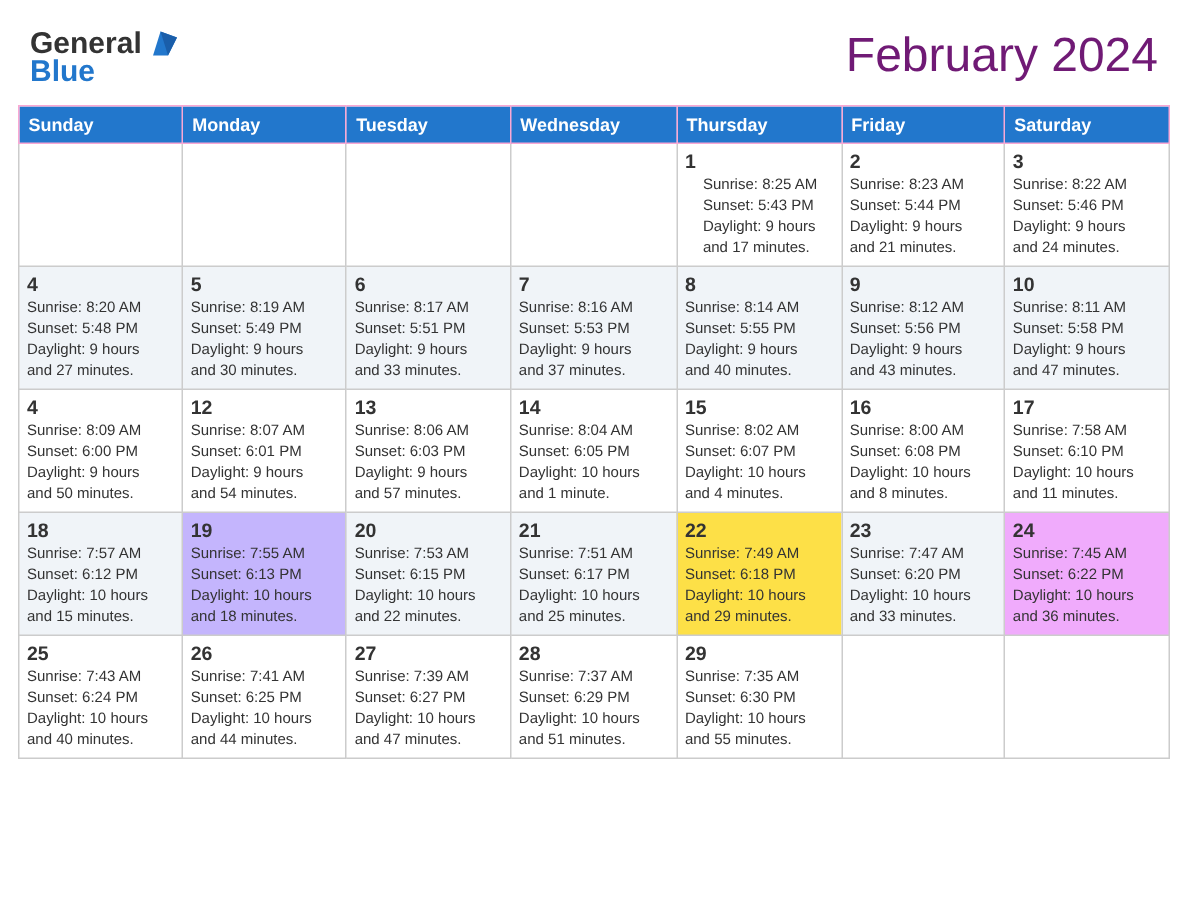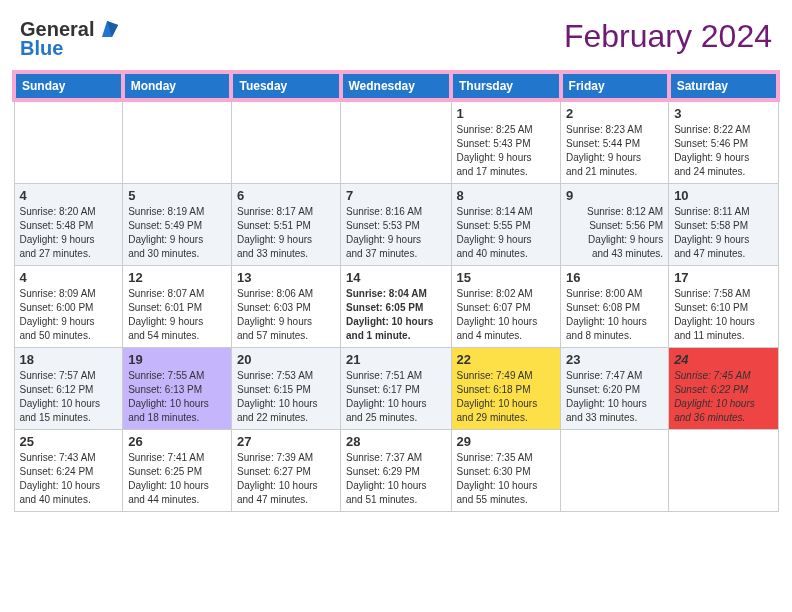--- a/index.html
+++ b/index.html
@@ -9,21 +9,21 @@
     
     .header { display: flex; justify-content: space-between; align-items: flex-start; padding: 18px 20px 10px 20px; }
     
     .title-area { text-align: right; }
     .main-title { font-size: 32px; color: #701a75; font-weight: normal; }
     .subtitle { font-size: 14px; color: #555; }
     
     .calendar { width: 100%; border-collapse: collapse; margin: 0 0 0 0; }
     .calendar-wrapper { padding: 0 12px 8px 12px; }
     
-    .calendar th { background: #2277cc; color: #fff; text-align: left; padding: 5px 6px; font-size: 12px; font-weight: bold; border: 4px solid #f9a8d4; }
+    .calendar th { background: #2277cc; color: #fff; text-align: left; padding: 5px 6px; font-size: 12px; font-weight: bold; border: 1px solid #f9a8d4; }
     
     .calendar td { border: 1px solid #ccc; vertical-align: top; padding: 4px 5px; width: 113px; min-height: 75px; font-size: 10.5px; color: #333; background: #fff; }
     
     .calendar tr:nth-child(even) td { background: #f5f5f5; }
     .calendar tr td { height: 78px; }
     
     .day-num { font-size: 13px; font-weight: bold; color: #333; display: block; margin-bottom: 2px; }
     .day-info { font-size: 10px; color: #333; line-height: 1.4; }
     
     .empty { background: #fff !important; }
@@ -65,21 +65,21 @@
         </tr>
       </thead>
       <tbody id="calendar-body">
       <tr>
             <td class="empty" style="background: rgb(255, 255, 255);"></td>
             <td class="empty" style="background: rgb(255, 255, 255);"></td>
             <td class="empty" style="background: rgb(255, 255, 255);"></td>
             <td class="empty" style="background: rgb(255, 255, 255);"></td>
             <td>
               <span class="day-num">1</span>
-              <div class="day-info" style="white-space: pre-line;">Sunrise: 8:25 AM
+              <div class="day-info" style="white-space: pre-line; margin-left: 12px;">Sunrise: 8:25 AM
 Sunset: 5:43 PM
 Daylight: 9 hours
 and 17 minutes.</div>
             </td>
             <td>
               <span class="day-num">2</span>
               <div class="day-info" style="white-space: pre-line;">Sunrise: 8:23 AM
 Sunset: 5:44 PM
 Daylight: 9 hours
 and 21 minutes.</div>
@@ -123,21 +123,21 @@
             </td>
             <td style="background: rgb(240, 244, 248);">
               <span class="day-num">8</span>
               <div class="day-info" style="white-space: pre-line;">Sunrise: 8:14 AM
 Sunset: 5:55 PM
 Daylight: 9 hours
 and 40 minutes.</div>
             </td>
             <td style="background: rgb(240, 244, 248);">
               <span class="day-num">9</span>
-              <div class="day-info" style="white-space: pre-line; text-align: right;">Sunrise: 8:12 AM
+              <div class="day-info" style="white-space: pre-line;">Sunrise: 8:12 AM
 Sunset: 5:56 PM
 Daylight: 9 hours
 and 43 minutes.</div>
             </td>
             <td style="background: rgb(240, 244, 248);">
               <span class="day-num">10</span>
               <div class="day-info" style="white-space: pre-line;">Sunrise: 8:11 AM
 Sunset: 5:58 PM
 Daylight: 9 hours
 and 47 minutes.</div>
@@ -160,21 +160,21 @@
             </td>
             <td>
               <span class="day-num">13</span>
               <div class="day-info" style="white-space: pre-line;">Sunrise: 8:06 AM
 Sunset: 6:03 PM
 Daylight: 9 hours
 and 57 minutes.</div>
             </td>
             <td>
               <span class="day-num">14</span>
-              <div class="day-info" style="white-space: pre-line; font-weight: bold;">Sunrise: 8:04 AM
+              <div class="day-info" style="white-space: pre-line;">Sunrise: 8:04 AM
 Sunset: 6:05 PM
 Daylight: 10 hours
 and 1 minute.</div>
             </td>
             <td>
               <span class="day-num">15</span>
               <div class="day-info" style="white-space: pre-line;">Sunrise: 8:02 AM
 Sunset: 6:07 PM
 Daylight: 10 hours
 and 4 minutes.</div>
@@ -230,21 +230,21 @@
 Daylight: 10 hours
 and 29 minutes.</div>
             </td>
             <td style="background: rgb(240, 244, 248);">
               <span class="day-num">23</span>
               <div class="day-info" style="white-space: pre-line;">Sunrise: 7:47 AM
 Sunset: 6:20 PM
 Daylight: 10 hours
 and 33 minutes.</div>
             </td>
-            <td style="background: #ef4444; font-style: italic;">
+            <td style="background: #f0abfc;">
               <span class="day-num">24</span>
               <div class="day-info" style="white-space: pre-line;">Sunrise: 7:45 AM
 Sunset: 6:22 PM
 Daylight: 10 hours
 and 36 minutes.</div>
             </td>
           </tr>
           <tr>
             <td>
               <span class="day-num">25</span>

